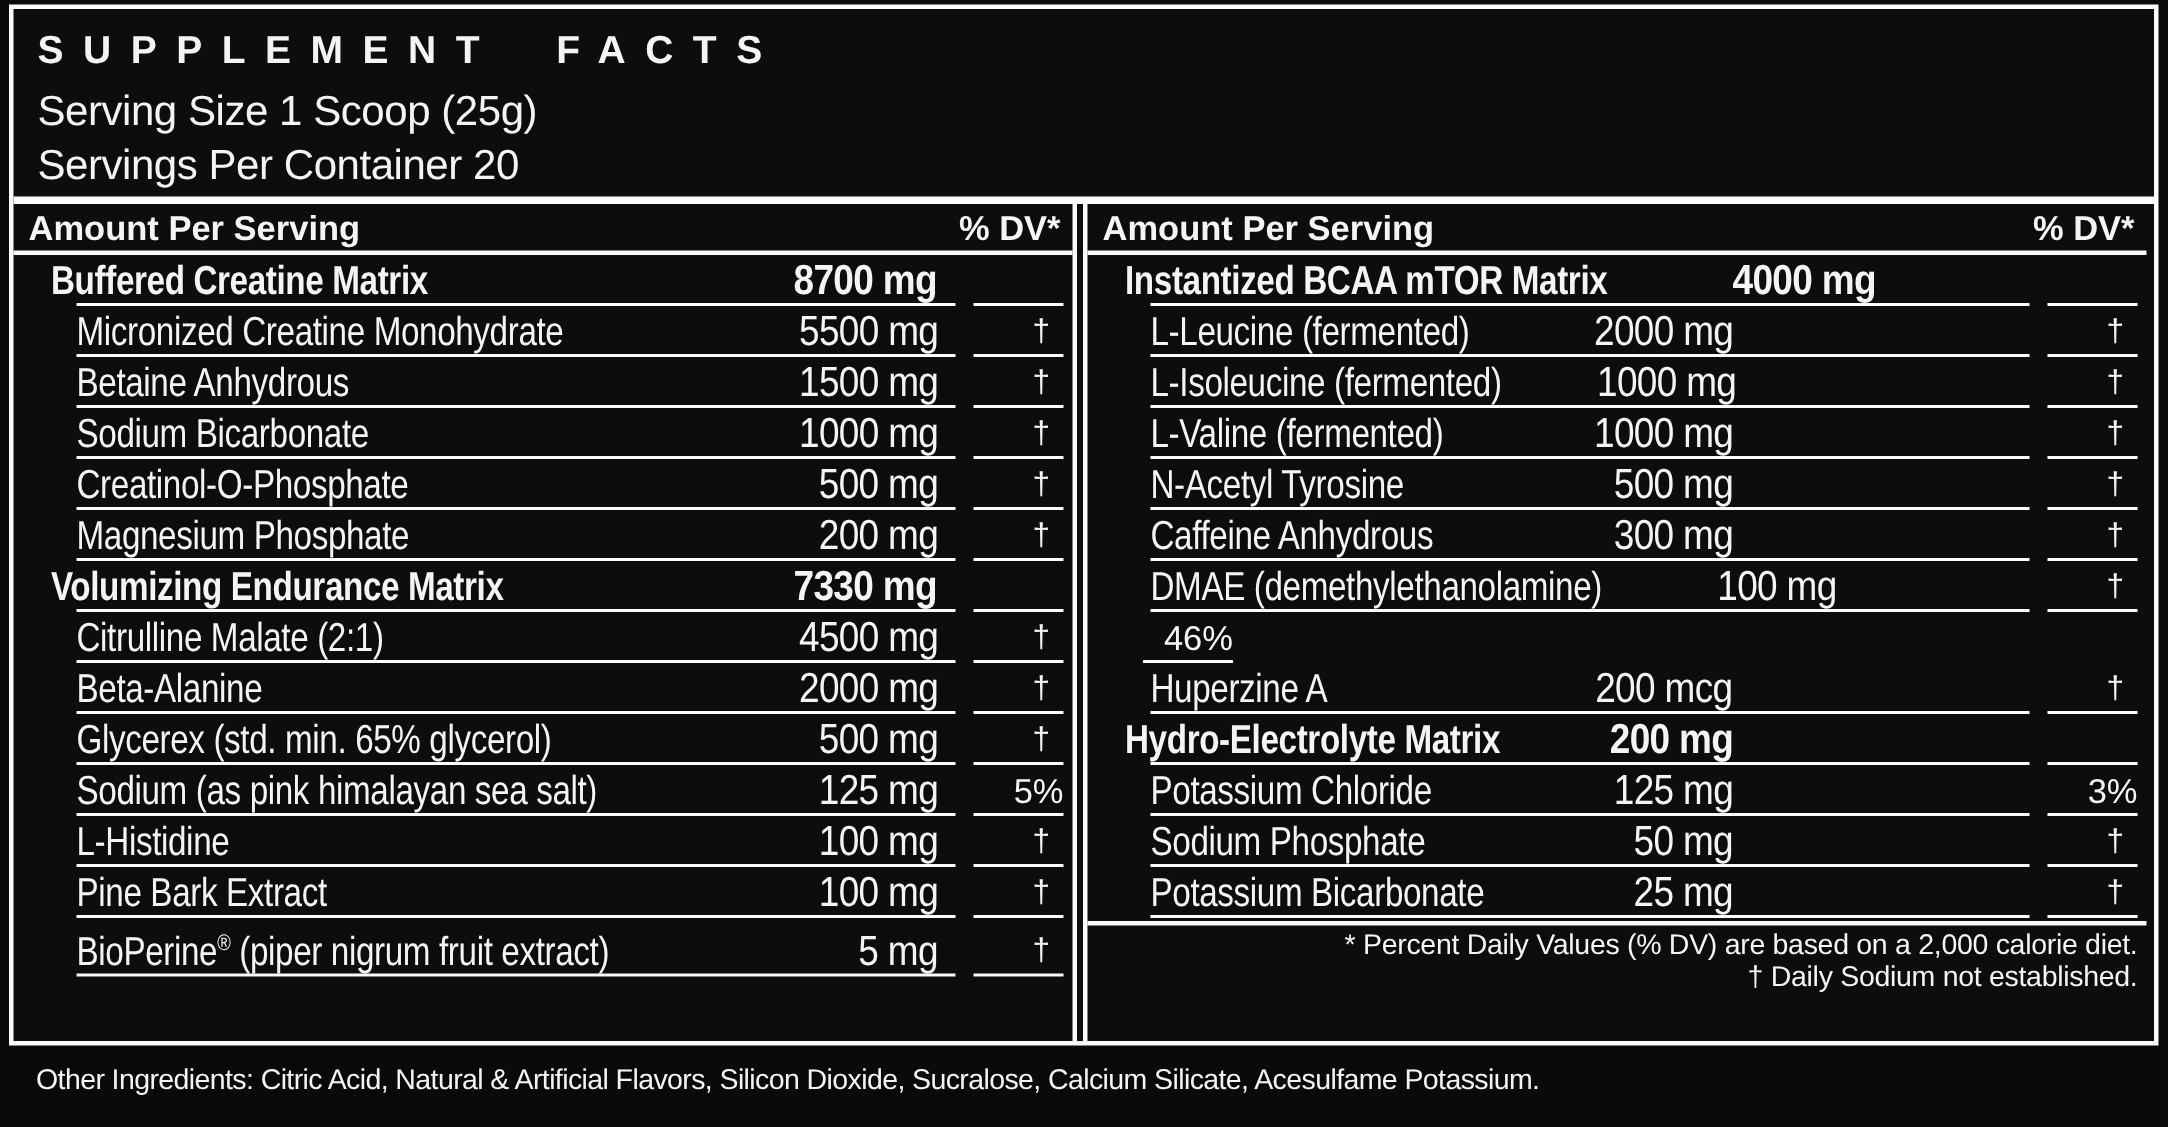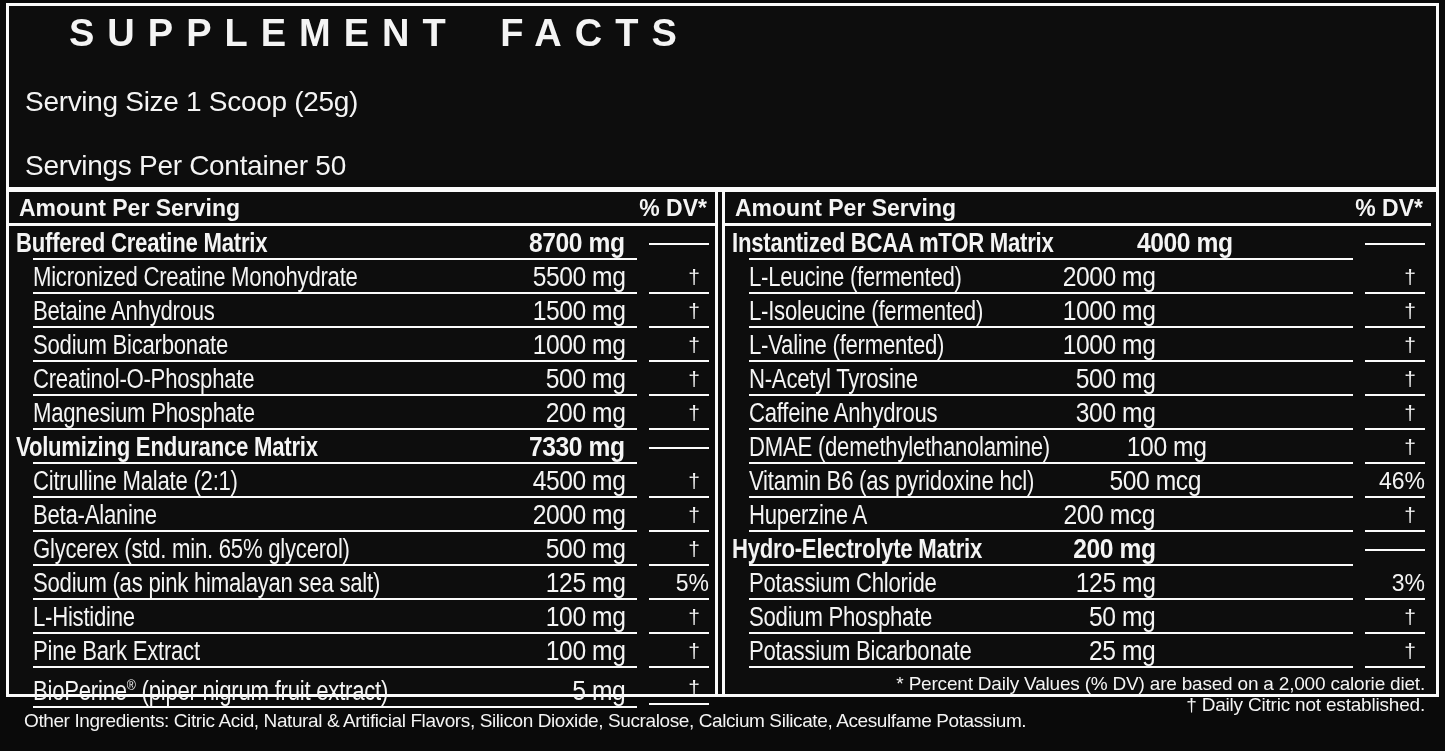--- a/index.html
+++ b/index.html
@@ -20,50 +20,48 @@
     position:absolute;
     left:6px; top:3px;
     width:1433px; height:694px;
     border:3px solid var(--rule);
     background:var(--panel-bg);
     display:flex; flex-direction:column;
   }
   .head{ padding:4px 10px 0 16px; }
   .title{
     font-weight:bold;
-    font-size:38px;
+    font-size:26px;
     line-height:46px;
     letter-spacing:13px;
     word-spacing:18px;
     white-space:nowrap;
-    margin-left:44px;
   }
   .serving-line{
     font-size:28px;
     line-height:36px;
     letter-spacing:-0.3px;
-    margin-top:28px;
   }
   .thick-rule{ height:5px; background:var(--rule); margin-top:3px; }
   .cols{ flex:1; display:flex; min-height:0; }
   .panel{ width:709px; display:flex; flex-direction:column; }
   .panel.left{ border-right:3px solid var(--rule); }
   .col-gap{ width:4px; }
   .panel.right{ border-left:3px solid var(--rule); }
 
   .hdr-row{
     display:flex; justify-content:space-between; align-items:flex-end;
     font-weight:bold; font-size:23px; line-height:26px;
     padding:3px 8px 2px 10px;
     border-bottom:3px solid var(--rule);
   }
   .rows{ display:flex; flex-direction:column; }
   .row{
-    display:flex; align-items:center;
-    padding-left:7px; padding-right:6px;
+    display:flex; align-items:flex-end;
+    padding-left:25px; padding-right:6px;
   }
   .row .main{
     flex:1; margin-left:17px;
     display:flex; justify-content:space-between; align-items:flex-end;
     border-bottom:2px solid var(--rule);
     line-height:30px; padding-top:2px;
     min-width:0; overflow:visible; white-space:nowrap;
   }
   .row .name{
     display:inline-block;
@@ -107,21 +105,21 @@
     white-space:nowrap;
   }
 </style>
 </head>
 <body>
 
 <div class="label-box">
   <div class="head">
     <div class="title">SUPPLEMENT FACTS</div>
     <div class="serving-line">Serving Size 1 Scoop (25g)</div>
-    <div class="serving-line">Servings Per Container 50</div>
+    <div class="serving-line">Servings Per Container 20</div>
   </div>
   <div class="thick-rule"></div>
   <div class="cols">
 
     <div class="panel left">
       <div class="hdr-row">
         <span>Amount Per Serving</span>
         <span>% DV*</span>
       </div>
       <div class="rows">
@@ -277,24 +275,20 @@
             <div class="dv dagger">†</div>
           </div>
           <div class="row sub">
             <div class="main">
               <span class="name">DMAE (demethylethanolamine)</span>
               <span class="amt">100 mg</span>
             </div>
             <div class="dv dagger">†</div>
           </div>
           <div class="row sub">
-            <div class="main">
-              <span class="name">Vitamin B6 (as pyridoxine hcl)</span>
-              <span class="amt">500 mcg</span>
-            </div>
             <div class="dv">46%</div>
           </div>
           <div class="row sub">
             <div class="main">
               <span class="name">Huperzine A</span>
               <span class="amt">200 mcg</span>
             </div>
             <div class="dv dagger">†</div>
           </div>
           <div class="row matrix">
@@ -322,20 +316,20 @@
             <div class="main">
               <span class="name">Potassium Bicarbonate</span>
               <span class="amt">25 mg</span>
             </div>
             <div class="dv dagger">†</div>
           </div>
         </div>
       <div class="foot-rule"></div>
       <div class="footnotes">
           <div class="footnote">* Percent Daily Values (% DV) are based on a 2,000 calorie diet.</div>
-          <div class="footnote">† Daily Citric not established.</div>
+          <div class="footnote">† Daily Sodium not established.</div>
         </div>
     </div>
 
   </div>
 </div>
 
 <div class="other-ing">Other Ingredients: Citric Acid, Natural &amp; Artificial Flavors, Silicon Dioxide, Sucralose, Calcium Silicate, Acesulfame Potassium.</div>
 
 </body></html>

